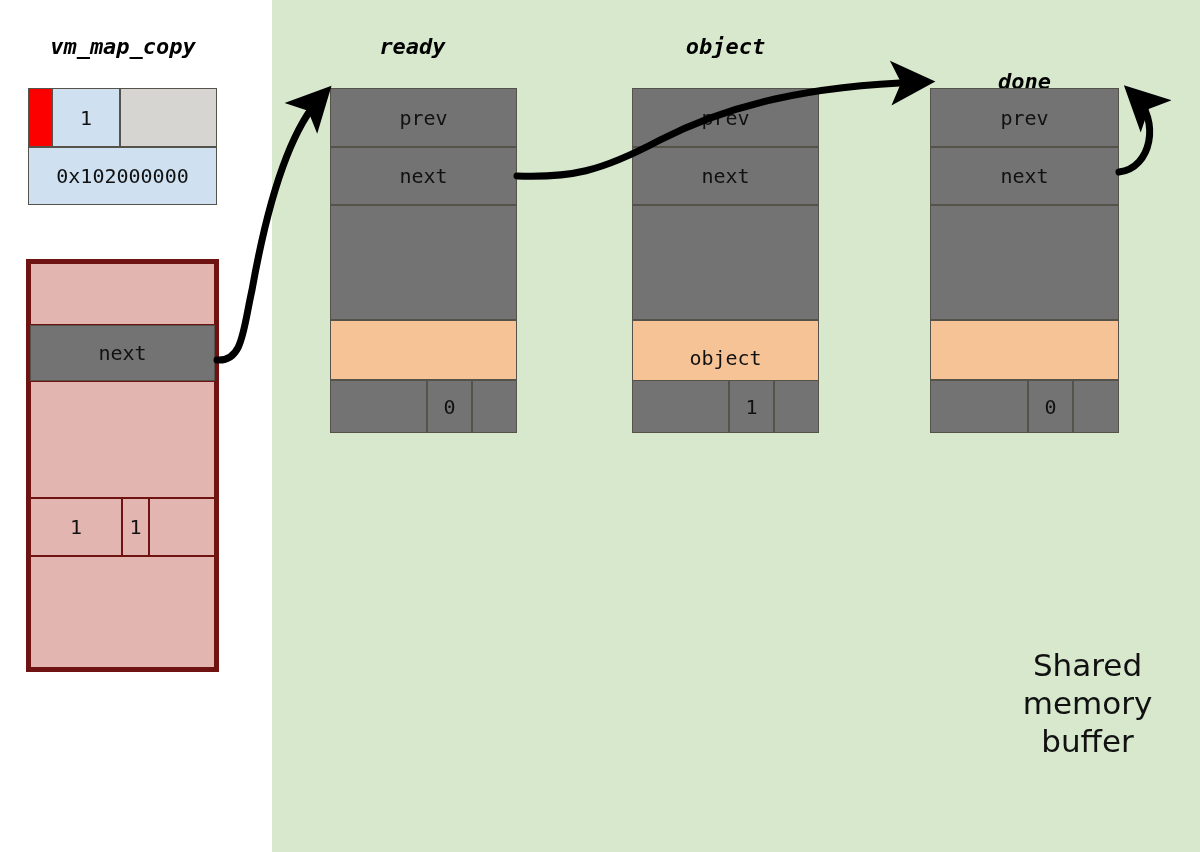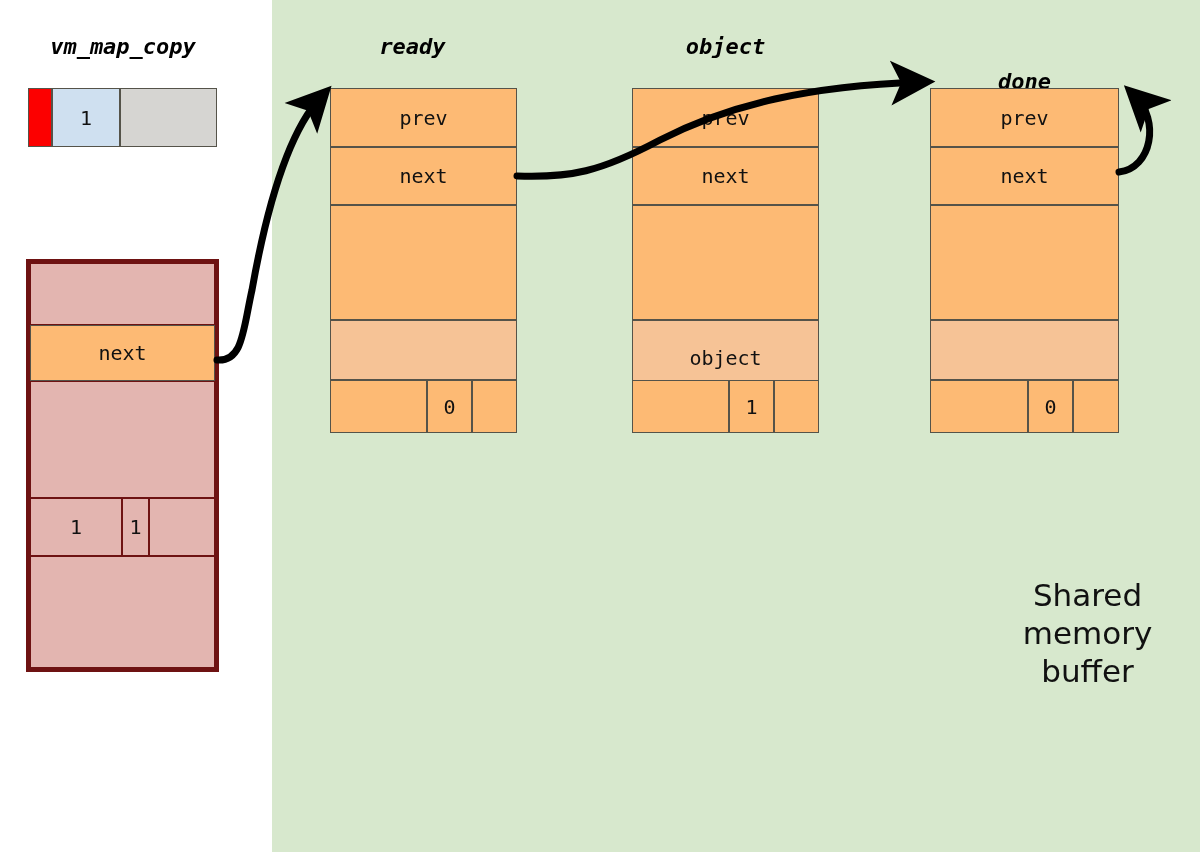--- a/index.html
+++ b/index.html
@@ -46,21 +46,21 @@
     border: 1px solid #555349;
     display: flex;
     align-items: center;
     justify-content: center;
     font-family: "DejaVu Sans Mono", "Liberation Mono", monospace;
     font-size: 20px;
     color: #111111;
     overflow: hidden;
   }
   
-  .c-cream  { background: #fdba74; }
+  .c-cream  { background: #737373; }
   .c-orange { background: #f6c396; }
   .c-blue   { background: #cfe0f0; }
   .c-gray   { background: #d6d5d2; }
   .c-red    { background: #fc0000; }
   .c-pink   { background: #e3b5b0; }
 
   .pink-outline {
     position: absolute;
     box-sizing: border-box;
     border: 5px solid #6e1212;
@@ -93,20 +93,23 @@
   <div id="shared-region"></div>
 
   <div class="node-title" style="left:28px; top:34px; width:190px;">vm_map_copy</div>
 
   <div class="cellrow" style="left:28px; top:88px; width:189px; height:59px;">
     <div class="cell c-red" style="width:24px;"></div>
     <div class="cell c-blue" style="width:68px;">1</div>
     <div class="cell c-gray" style="flex:1;"></div>
   </div>
 
+  <div class="cellrow" style="left:28px; top:147px; width:189px; height:58px;">
+    <div class="cell c-blue" style="flex:1;">0x102000000</div>
+  </div>
 
 
   <div class="pink-outline" style="left:26px; top:259px; width:193px; height:413px;">
 
     <div class="cellrow" style="left:-1px; top:-1px; width:185px; height:62px;">
       <div class="cell c-pink" style="flex:1; border-color:#6e1212;"></div>
     </div>
 
     <div class="cellrow" style="left:-1px; top:61px; width:185px; height:56px;">
       <div class="cell c-cream" style="flex:1; border-color:#555349;">next</div>
@@ -180,21 +183,21 @@
   </div>
   <div class="cellrow" style="left:930px; top:320px; width:189px; height:60px;">
     <div class="cell c-orange" style="flex:1;"></div>
   </div>
   <div class="cellrow" style="left:930px; top:380px; width:189px; height:53px;">
     <div class="cell c-cream" style="width:98px;"></div>
     <div class="cell c-cream" style="width:45px;">0</div>
     <div class="cell c-cream" style="flex:1;"></div>
   </div>
 
-  <div id="shared-caption" style="left:985px; top:576px; width:205px;">Shared
+  <div id="shared-caption" style="left:985px; top:646px; width:205px;">Shared
 memory
 buffer</div>
 
   <svg id="arrows" viewBox="0 0 1200 852">
     <defs>
       <marker id="ah" markerWidth="7" markerHeight="7" refX="4.2" refY="3.5" orient="auto" markerUnits="strokeWidth">
         <path d="M0,0.3 L6.4,3.5 L0,6.7 L1.5,3.5 Z" fill="#000000"></path>
       </marker>
     </defs>
 

